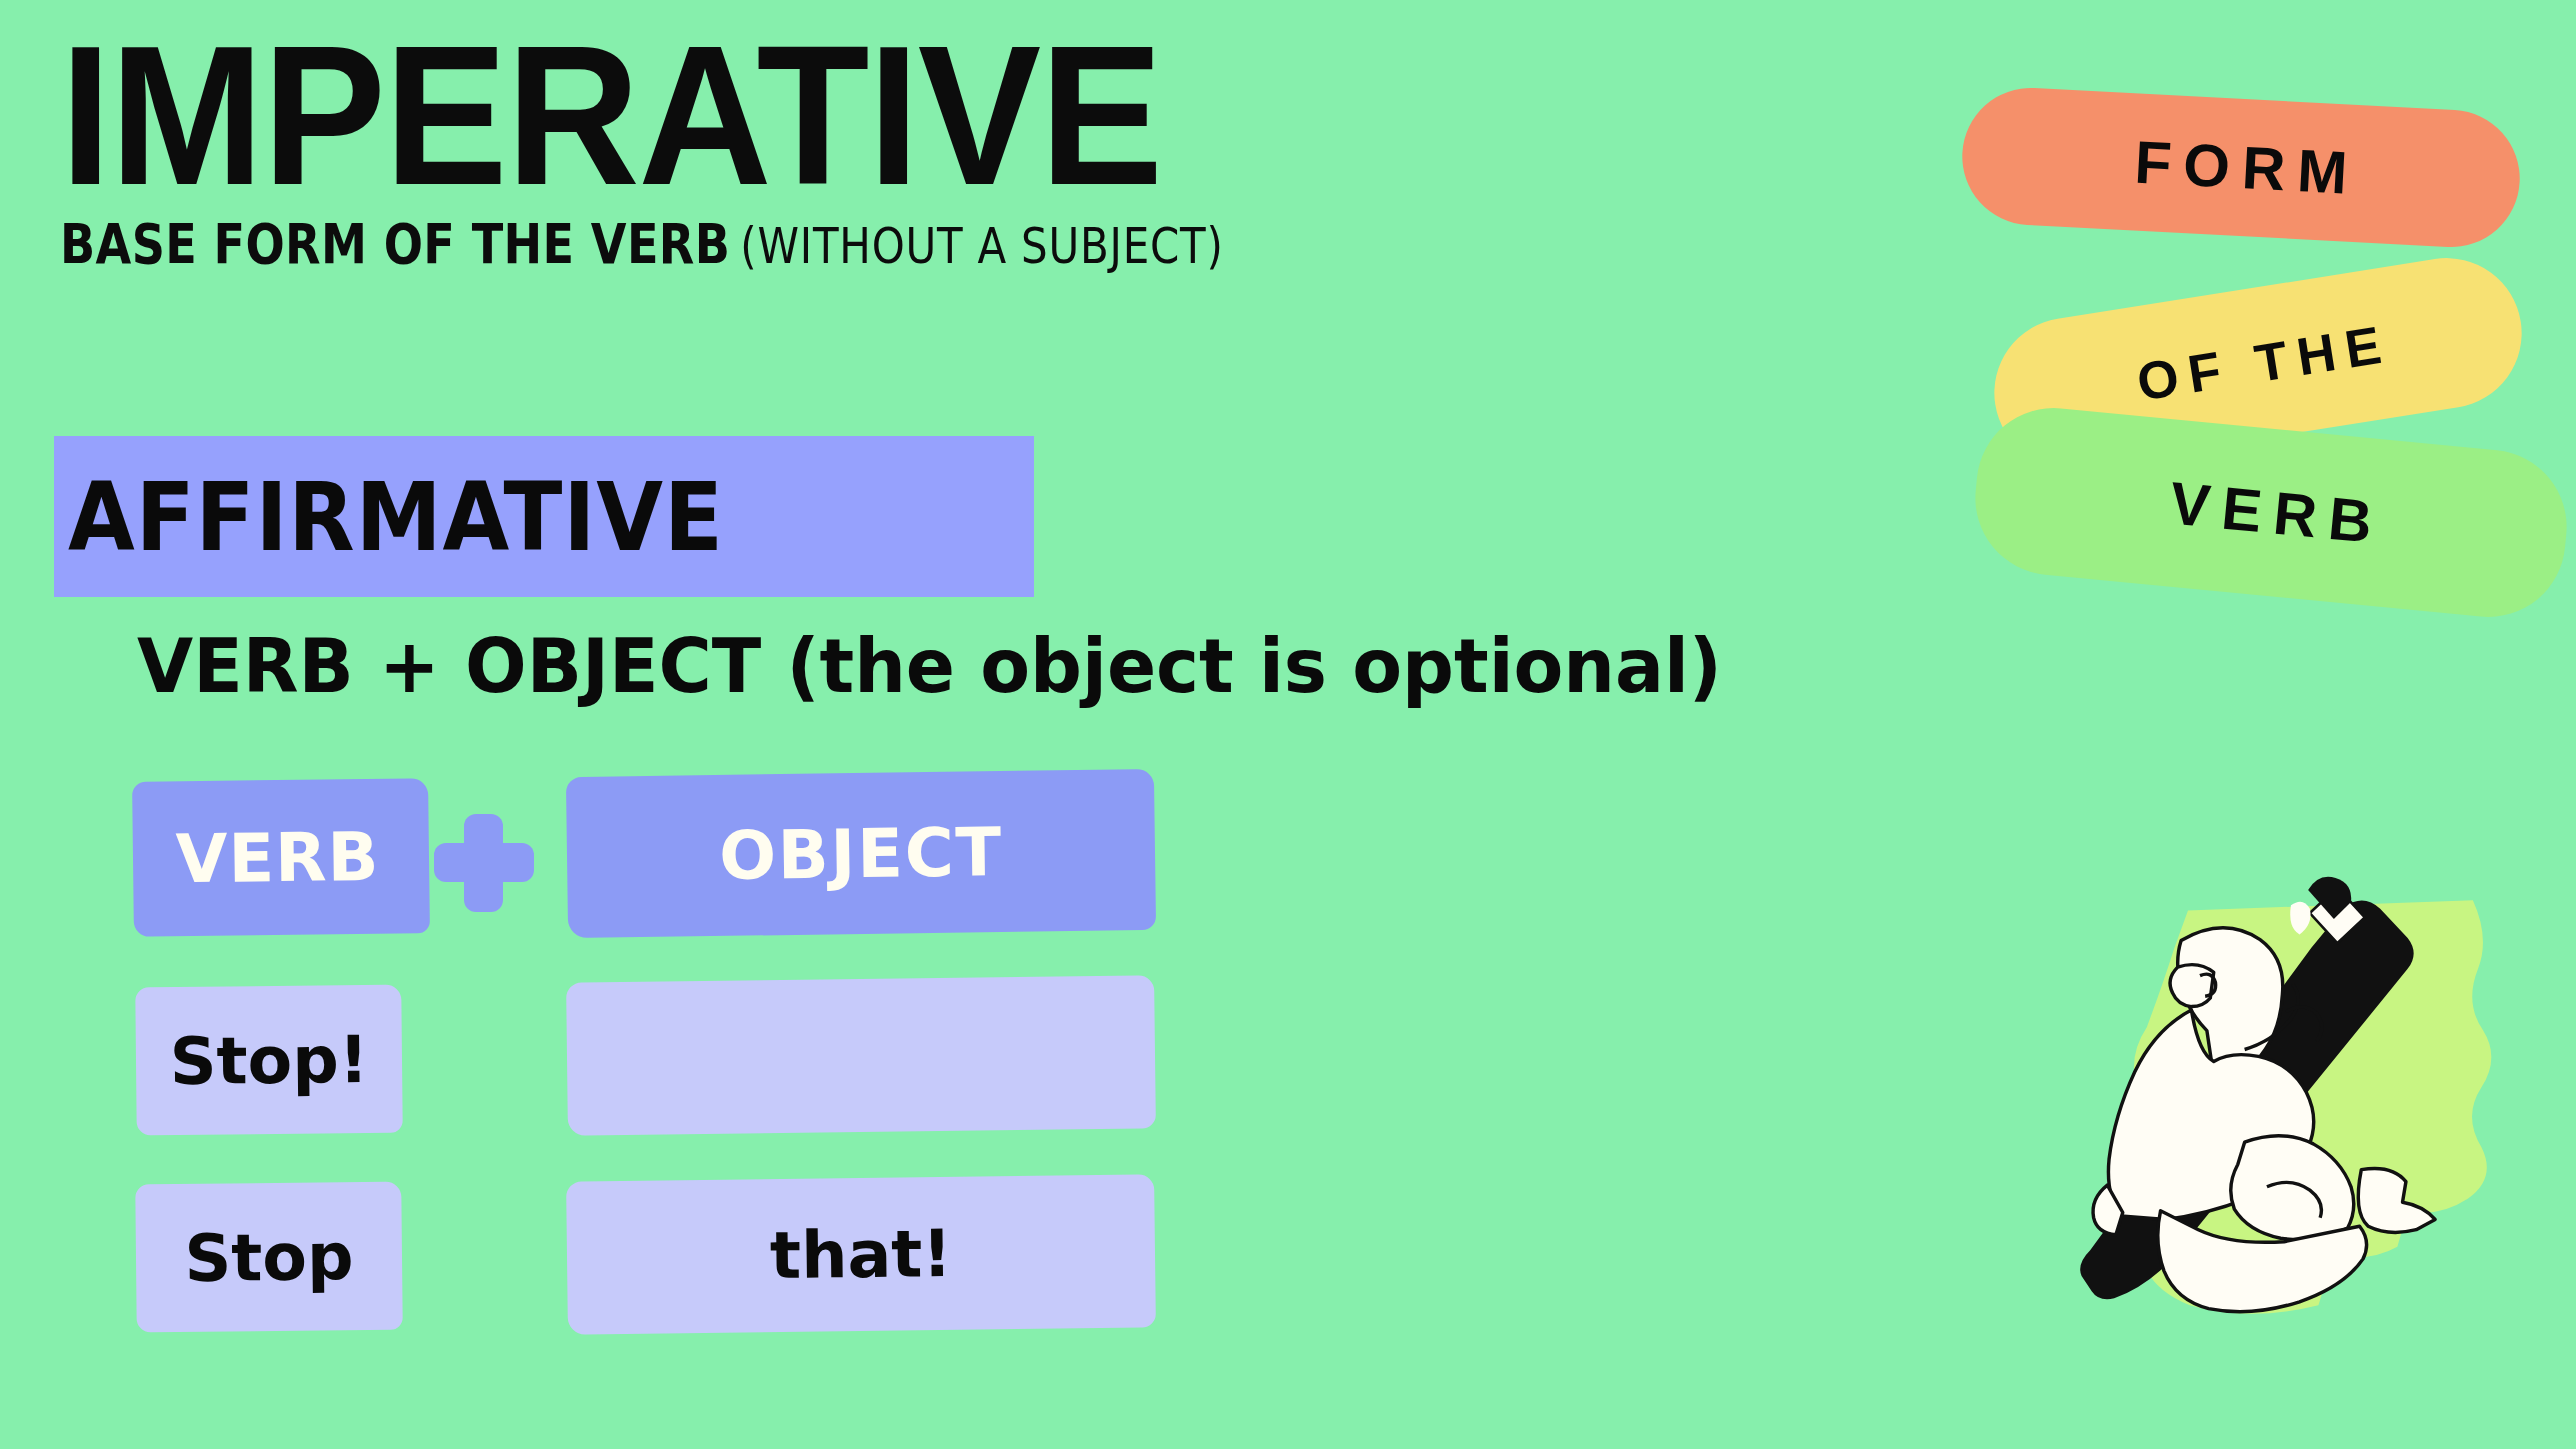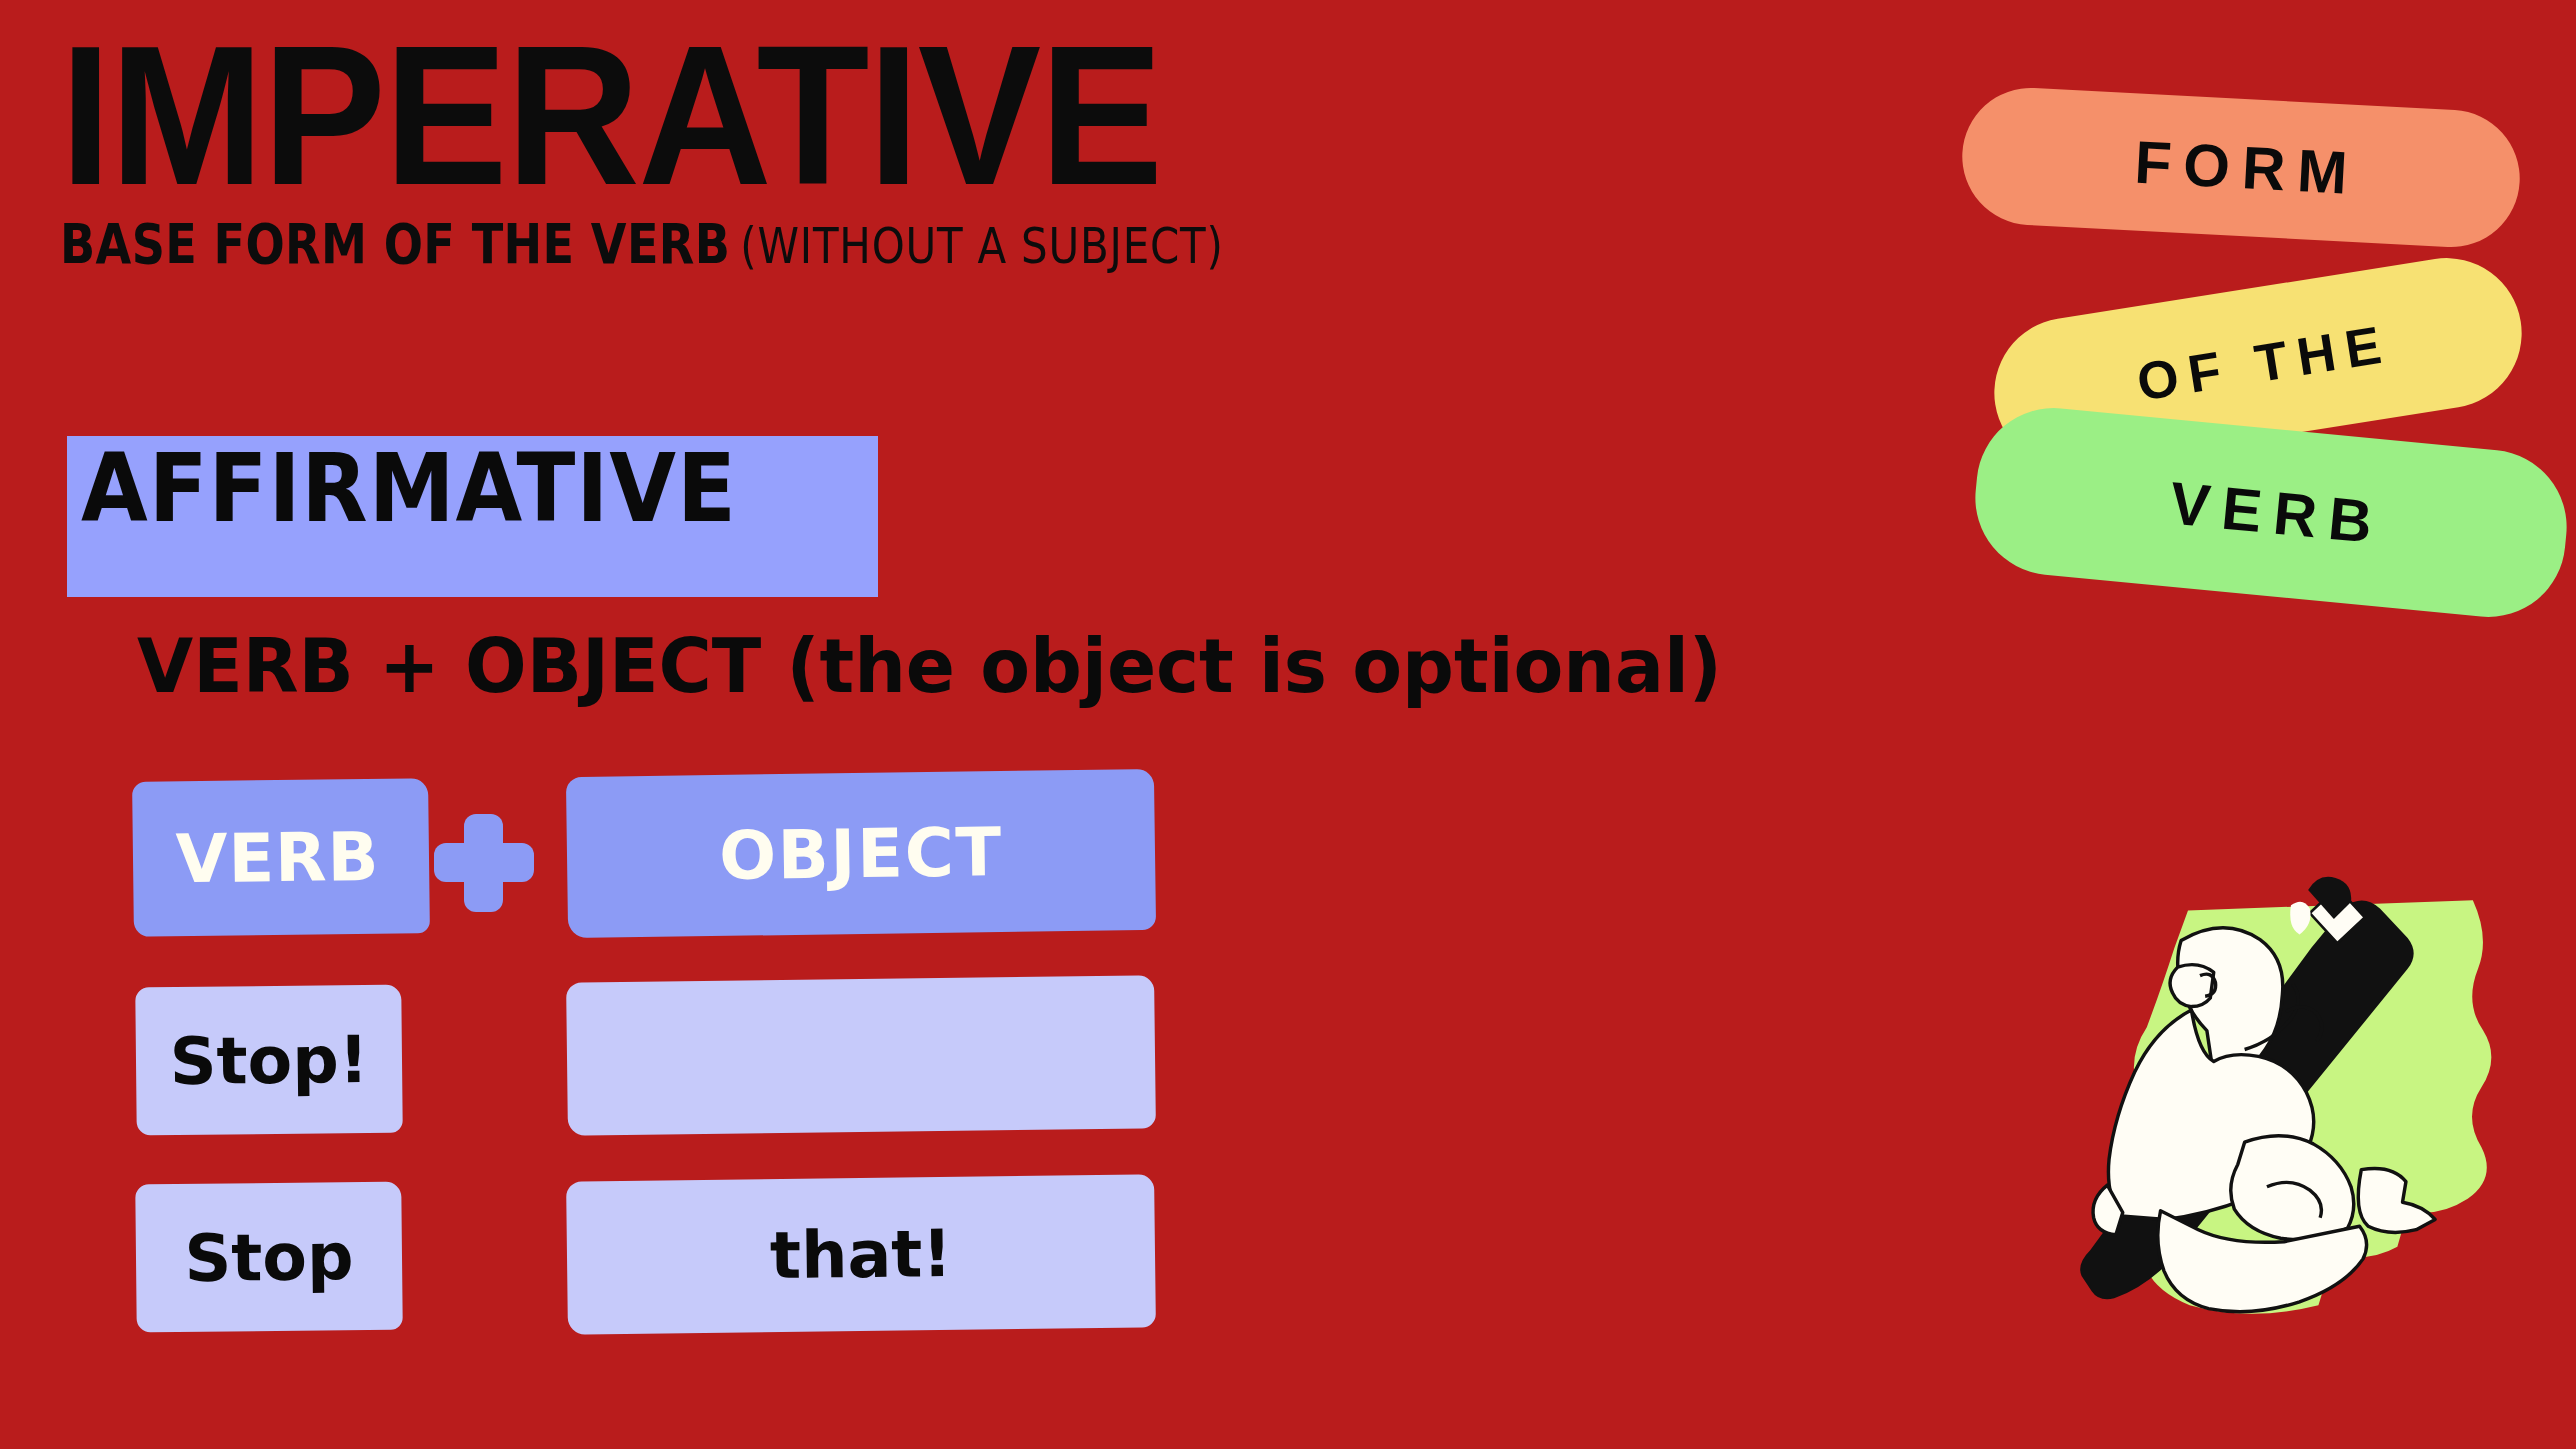--- a/index.html
+++ b/index.html
@@ -11,21 +11,21 @@
     width: 2576px;
     height: 1449px;
     overflow: hidden;
     font-family: "DejaVu Sans", sans-serif;
     position: relative;
   }
 
   #slide {
     position: absolute;
     inset: 0;
-    background: #b91c1c;
+    background: #86efac;
   }
 
   
   .title-block {
     position: absolute;
     left: 60px;
     top: 24px;
     width: 1717px;
   }
   .main-title {
@@ -59,27 +59,27 @@
     font-weight: 400;
     font-size: 50px;
     letter-spacing: 0.9px;
     color: #0C0C0C;
     margin-left: 12px;
   }
 
   
   .affirmative-band {
     position: absolute;
-    left: 67px;
+    left: 54px;
     top: 436px;
-    width: 811px;
+    width: 980px;
     height: 161px;
     background: #96A1FD;
     display: flex;
-    align-items: flex-start;
+    align-items: center;
     padding-left: 13.7px;
     box-sizing: border-box;
   }
   .affirmative-text {
     font-family: "DejaVu Sans", sans-serif;
     font-weight: 700;
     font-size: 89px;
     letter-spacing: 0.9px;
     color: #0A0A0A;
     transform: scaleX(0.97) scaleY(1.06);

